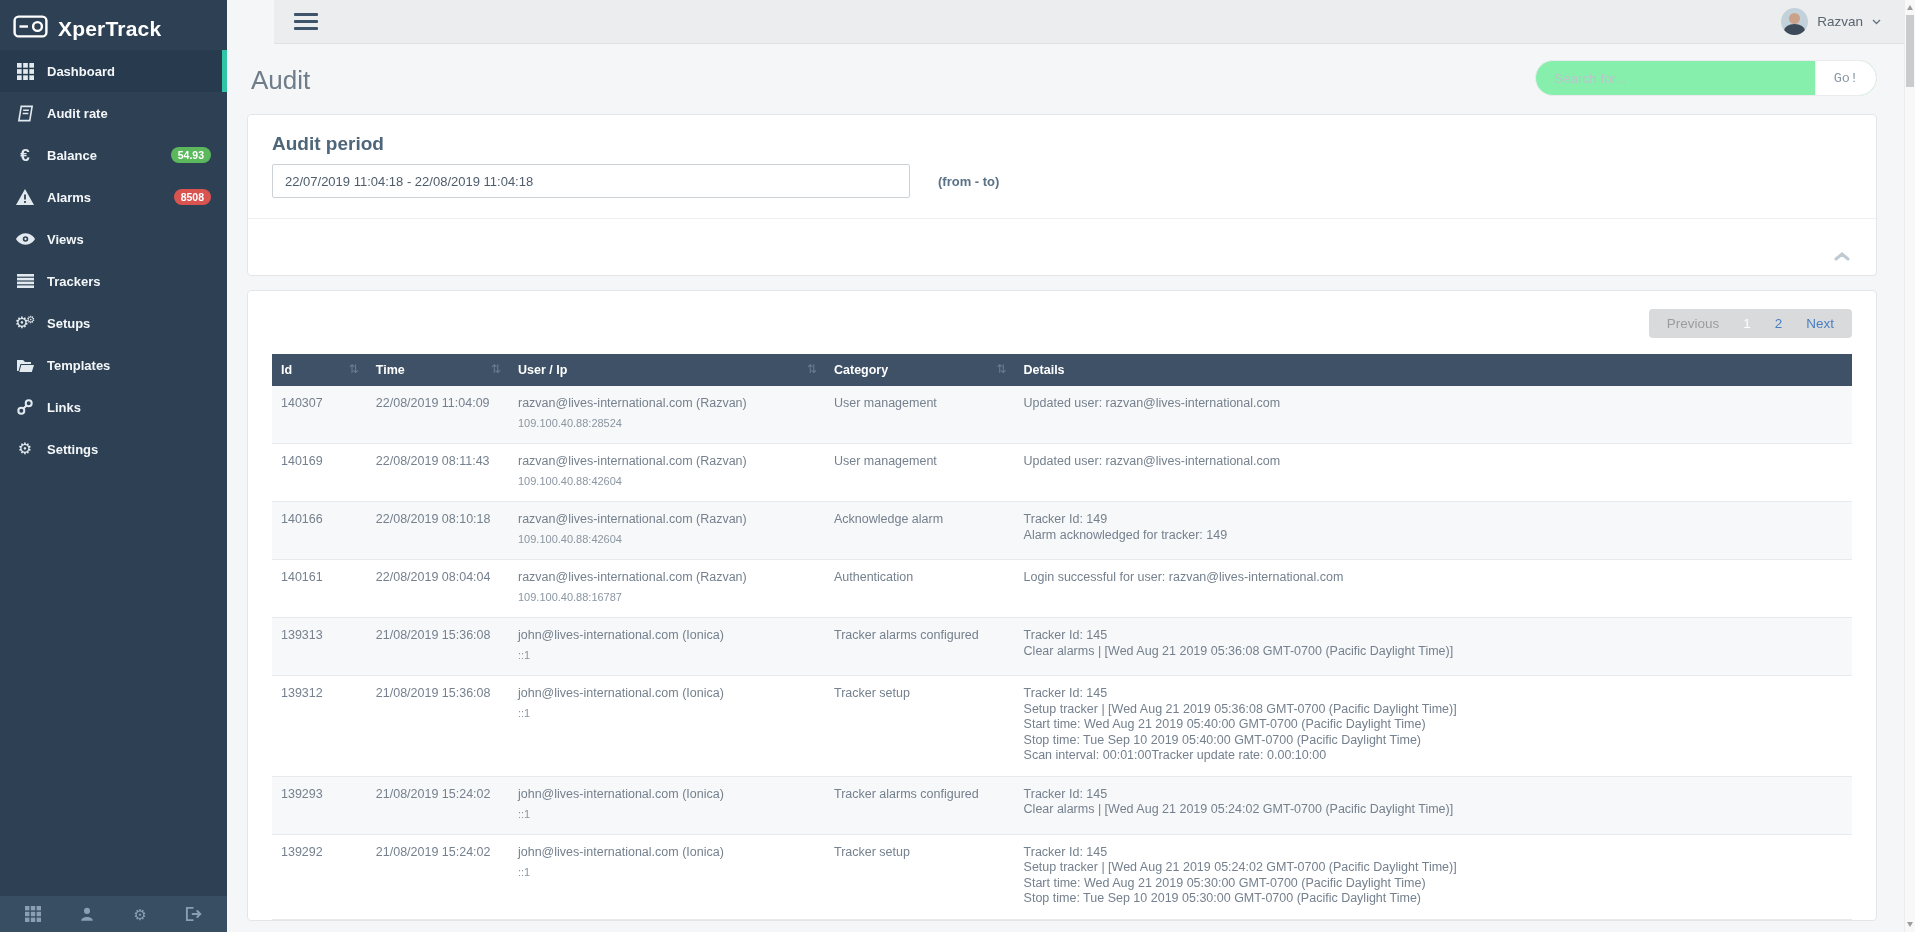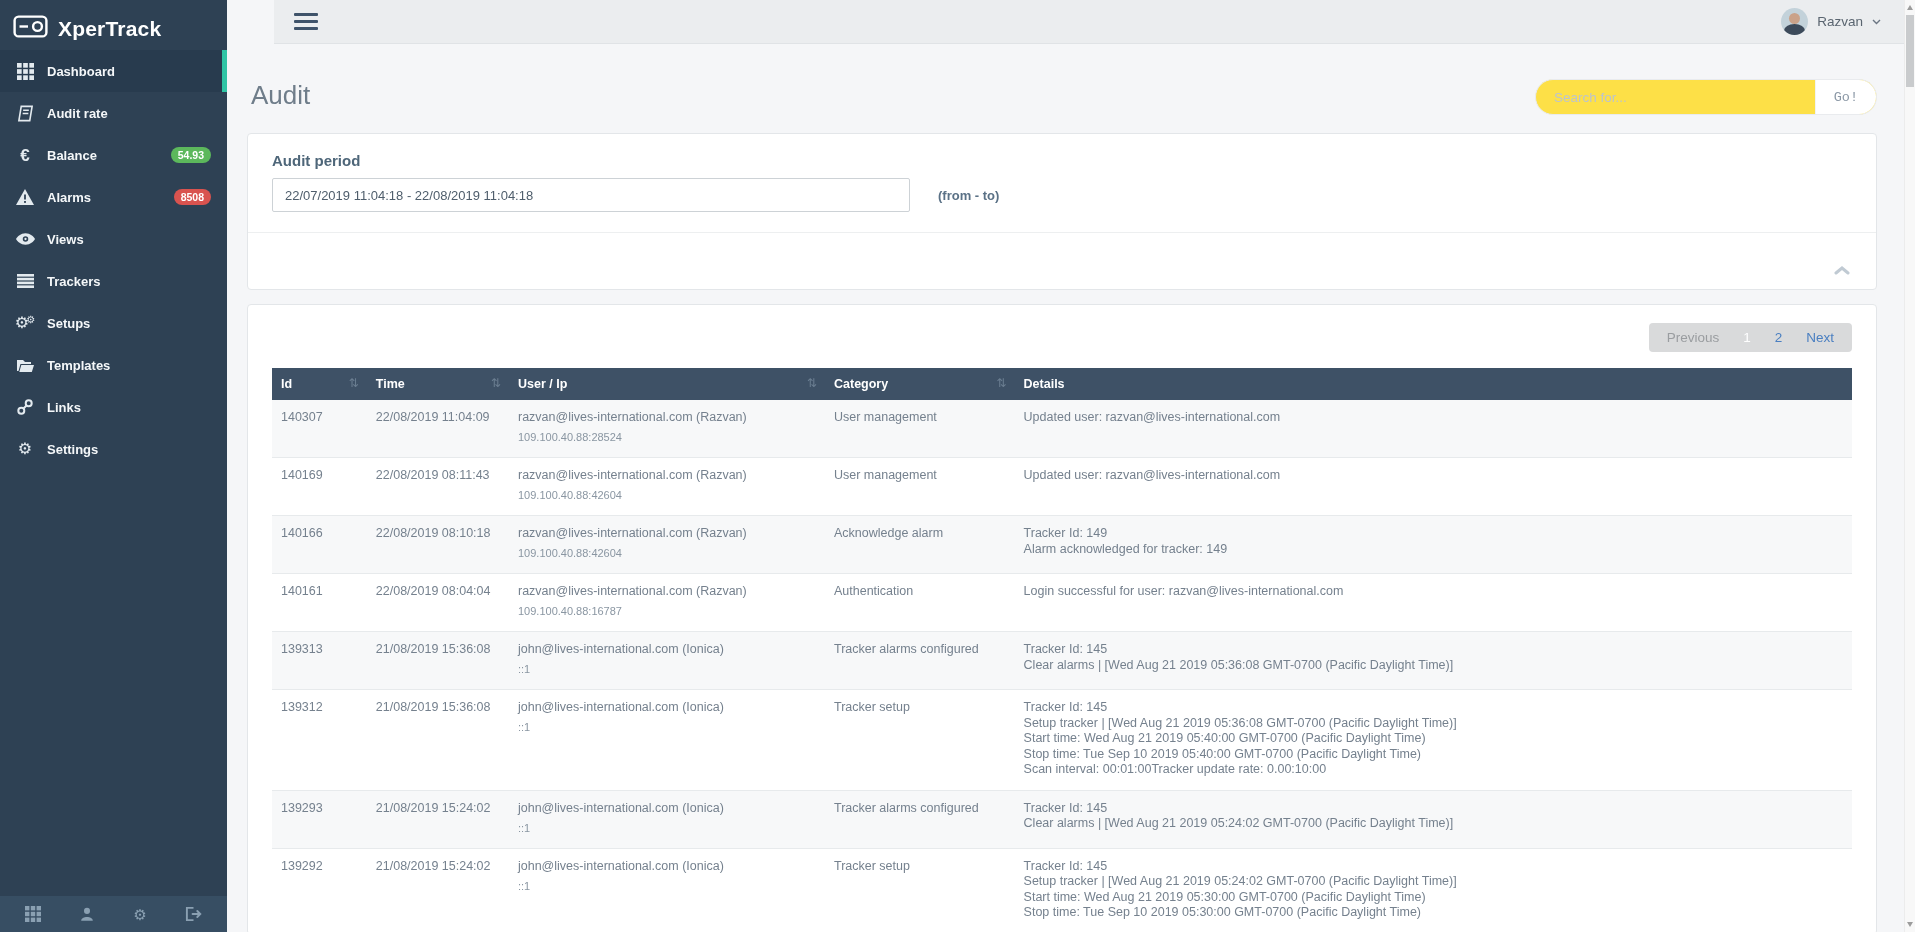--- a/index.html
+++ b/index.html
@@ -29,30 +29,30 @@
   .topbar { height:44px; flex:none; background:#ebedef; border-bottom:1px solid #e0e3e6; display:flex; align-items:center; justify-content:space-between; padding:0 34px 0 20px;margin-left:47px; }
   .hamburger { width:24px; cursor:pointer; }
   .hamburger span { display:block; height:3.5px; background:#3f536a; border-radius:1px; margin:3.5px 0; }
   .user-chip { display:flex; align-items:center; gap:9px; cursor:pointer; }
   .avatar { width:27px; height:27px; border-radius:50%; overflow:hidden; background:#c3d2da; position:relative; }
   .avatar .head { position:absolute; left:8px; top:5px; width:11px; height:11px; border-radius:50%; background:#caa289; }
   .avatar .bod { position:absolute; left:3px; top:16px; width:21px; height:13px; border-radius:50% 50% 0 0; background:#3c4a5a; }
   .user-name { font-size:13.5px; color:#5a6570; }
 
   .content { flex:1; padding:12px 38px 0 20px; overflow:hidden; }
-  .title-row { display:flex; align-items:center; justify-content:space-between; margin:19px 0 18px; }
+  .title-row { display:flex; align-items:flex-end; justify-content:space-between; margin:0 0 18px; }
   h1 { font-size:26px; font-weight:normal; color:#6f7d8a; padding-left:4px; }
-  .search-pill { display:flex; align-items:center; background:#fde047; border:1px solid #e9ebee; border-radius:18px; height:36px; width:342px; overflow:hidden; margin-top:4px; }
+  .search-pill { display:flex; align-items:center; background:#86efac; border:1px solid #e9ebee; border-radius:18px; height:36px; width:342px; overflow:hidden; margin-top:4px; }
   .search-input { flex:1; border:none; outline:none; padding:0 18px; font-size:13.5px; color:#556; background:transparent; }
   .search-input::placeholder { color:#bcc4cd; }
   .go-btn { border:none; background:#fff; color:#8a97a5; font-size:13.5px; padding:0 18px; height:100%; border-left:1px solid #f1f3f5; cursor:pointer; font-family:Liberation Mono, monospace; }
 
   .card { background:#fff; border:1px solid #e3e6e9; border-radius:4px; }
   .filter-card { padding:18px 24px 8px; margin-bottom:14px; }
-  .filter-label { font-size:15px; font-weight:bold; color:#4e6679; margin-bottom:9px; }
+  .filter-label { font-size:19px; font-weight:bold; color:#4e6679; margin-bottom:9px; }
   .filter-row { display:flex; align-items:center; gap:28px; }
   .range-input { width:638px; height:34px; border:1px solid #cdd2d6; border-radius:2px; padding:0 12px; font-size:13px; color:#4e5d6b; outline:none; font-family:inherit; }
   .from-to { font-size:13px; font-weight:bold; color:#5a7186; }
   .sep { border:none; border-top:1px solid #edeff0; margin:20px -24px 17px; }
   .btn-row { display:flex; gap:8px; }
   .btn { background:#2f79b8; color:#fff; border:1px solid #2a6da7; border-radius:3px; font-size:13.5px; padding:8px 15px; cursor:pointer; display:flex; align-items:center; gap:8px; font-family:inherit; }
   .collapse-row { display:flex; justify-content:flex-end; padding:16px 2px 6px; }
   .collapse-btn { cursor:pointer; display:flex; }
 
   .table-card { padding:12px 24px 0; min-height:620px; }

